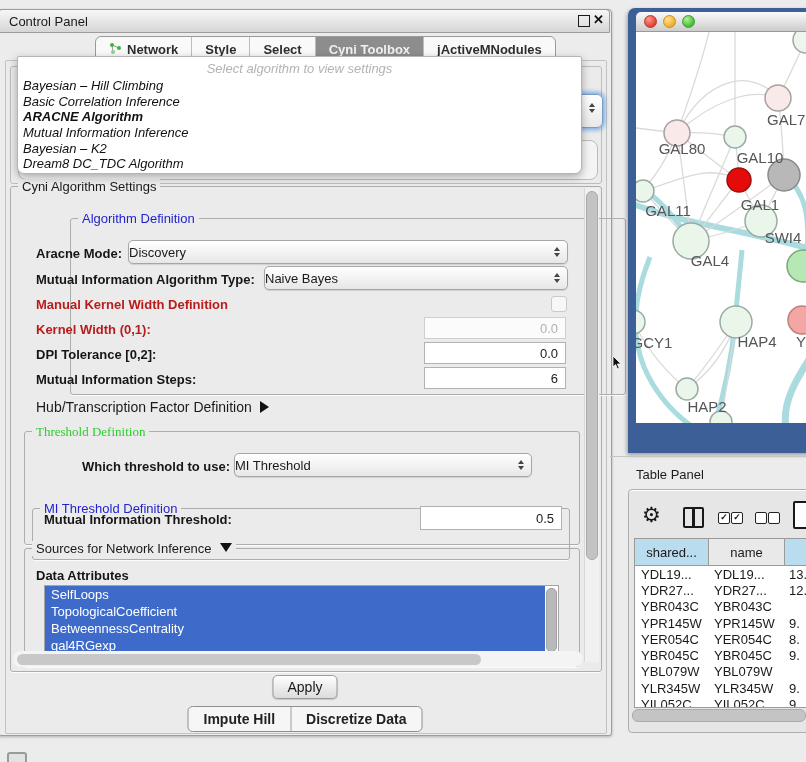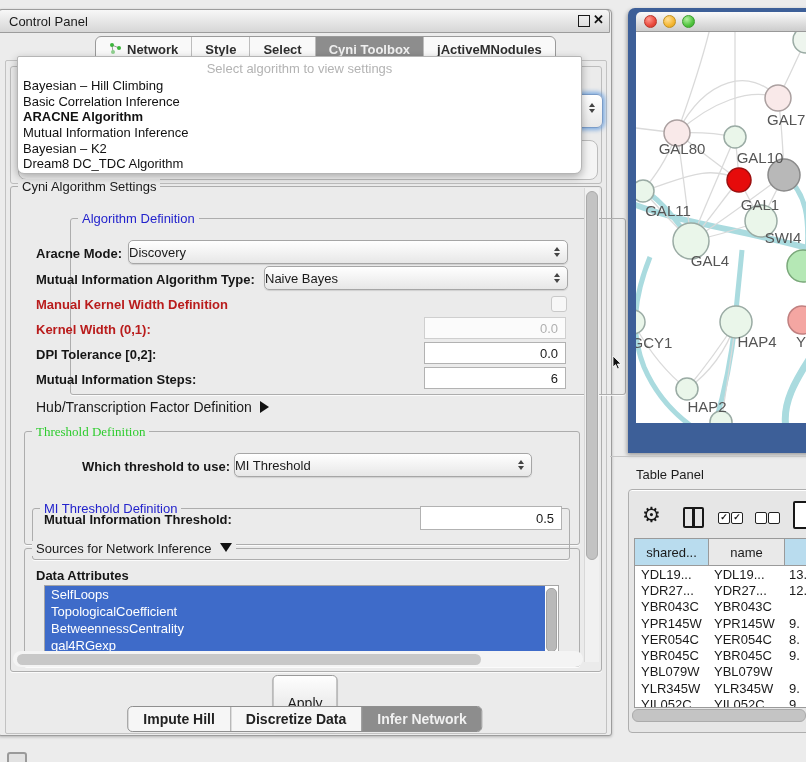--- a/index.html
+++ b/index.html
@@ -27,21 +27,21 @@
   .panel-outer{left:5px;top:60px;width:600px;height:672px;border:1px solid #c2c2c2;border-radius:2px;background:#ebebeb;}
 
   
   .hidden-group{left:10px;top:66px;width:590px;height:116px;border:1px solid #bcbcbc;border-radius:3px;background:#ebebeb;}
   .inference-combo{left:300px;top:94px;width:301px;height:32px;border:1px solid #7a9cc8;border-radius:6px;
                    background:linear-gradient(#fff,#e8e8e8);box-shadow:0 0 4px 2px rgba(90,150,220,.75);}
   .hidden-combo2{left:18px;top:140px;width:578px;height:38px;border:1px solid #bcbcbc;border-radius:8px;background:#f4f4f4;}
 
   
   .popup{left:17px;top:56px;width:563px;height:116px;background:#fff;border:1px solid #b5b5b5;
-         border-radius:2px 2px 7px 7px;box-shadow:0 3px 8px rgba(0,0,0,.3);z-index:50;font-size:13px;}
+         border-radius:2px 2px 7px 7px;box-shadow:0 3px 8px rgba(0,0,0,.3);z-index:50;font-size:13px;font-style:italic;}
   .popup .ph{text-align:center;color:#b3b3b3;padding-top:4px;height:17px;}
   .popup .it{padding-left:5px;height:15.7px;line-height:15.7px;white-space:nowrap;color:#111;}
   .popup .it.bold{font-weight:bold;}
 
   
   .settings-box{left:10px;top:186px;width:590px;height:484px;border:1px solid #aaa;border-radius:2px;
                 background:#ebebeb;box-shadow:inset 0 1px 0 #fff;}
   .grp{border:1px solid #adadad;border-radius:3px;box-shadow:0 1px 0 rgba(255,255,255,.8);}
   .grp-title{position:absolute;top:-8px;left:7px;background:#ebebeb;padding:0 4px;font-size:13px;line-height:15px;}
   .t-blue{color:#2323cc;}
@@ -66,21 +66,21 @@
 
   .listbox{left:44px;top:585px;width:513px;height:67px;border:1px solid #a5a5a5;background:#fff;overflow:hidden;}
   .listbox .li{height:17px;line-height:17px;background:#3e6bc9;color:#fff;font-size:13px;padding-left:6px;width:494px;}
   .list-vscroll{position:absolute;right:1px;top:2px;width:9px;height:62px;background:#b9b9b9;border-radius:5px;border:1px solid #a3a3a3;}
 
   .vscroll-track{left:584px;top:188px;width:14px;height:474px;background:#f1f1f1;border-left:1px solid #d8d8d8;}
   .vscroll-thumb{left:586px;top:191px;width:10px;height:367px;background:#c3c3c3;border:1px solid #aaa;border-radius:6px;}
   .hscroll-track{left:13px;top:651px;width:570px;height:16px;background:#f4f4f4;border-radius:8px;z-index:6;}
   .hscroll-thumb{left:17px;top:654px;width:464px;height:11px;background:#c8c8c8;border-radius:6px;z-index:7;}
 
-  .apply-btn{left:305px;top:675px;transform:translateX(-50%);height:22px;padding:16px 14px;border:1px solid #9a9a9a;
+  .apply-btn{left:305px;top:675px;transform:translateX(-50%);height:22px;padding:0 14px;border:1px solid #9a9a9a;
              border-radius:5px;background:linear-gradient(#fefefe,#dcdcdc);font-size:14px;display:flex;align-items:center;
              box-shadow:0 1px 1px rgba(0,0,0,.15);}
   .bottom-tabs{left:305px;top:706px;transform:translateX(-50%);height:24px;display:flex;border:1px solid #8f8f8f;
                border-radius:5px;overflow:hidden;background:#f6f6f6;font-size:14px;font-weight:bold;color:#222;}
   .bottom-tabs .seg{display:flex;align-items:center;padding:0 15px;border-left:1px solid #9f9f9f;white-space:nowrap;}
   .bottom-tabs .seg:first-child{border-left:none;}
   .bottom-tabs .seg.sel{background:#8d8d8d;color:#f1f1f1;}
 
   .mini-btn{left:7px;top:752px;width:16px;height:16px;border:2px solid #9a9a9a;border-radius:3px;background:#e2e2e2;}
 
@@ -260,23 +260,20 @@
 
   <div class="abs apply-btn">
       <span>Apply</span>
     </div>
   <div class="abs bottom-tabs">
     <div class="seg">
         <span>Impute Hill</span>
       </div>
     <div class="seg">
         <span>Discretize Data</span>
-      </div>
-    <div class="seg sel">
-        <span>Infer Network</span>
       </div>
   </div>
 
   <div class="abs mini-btn"></div>
 
   <svg class="abs cursor-svg" width="12" height="14" viewBox="0 0 12 14">
     <polygon points="1,0 1,11 3.6,8.6 5.5,13 7.3,12.2 5.4,8 9,8" fill="#111" stroke="#fff" stroke-width="0.8"></polygon>
   </svg>
 
   <div class="abs net-frame"></div>

